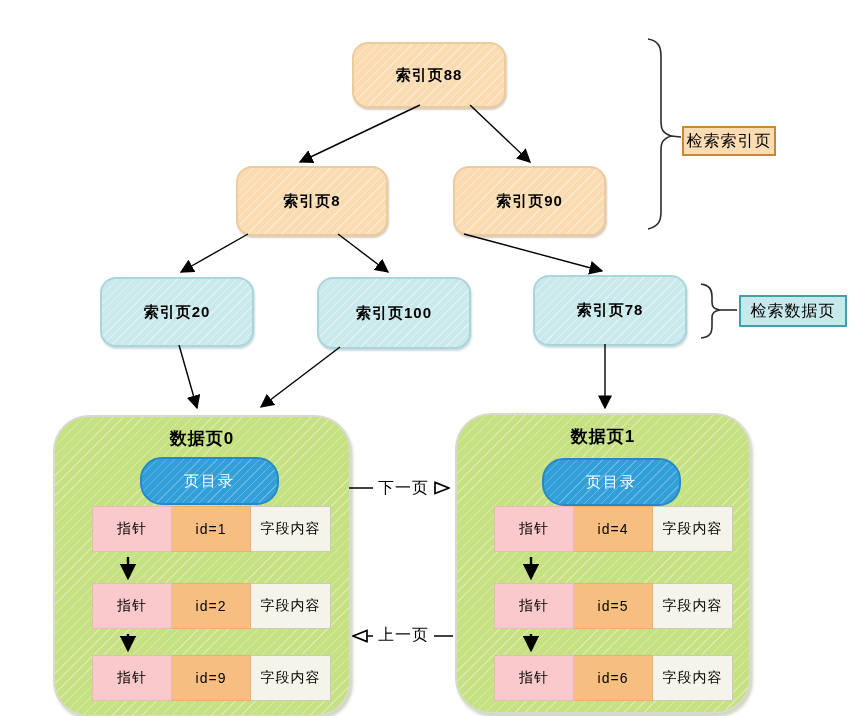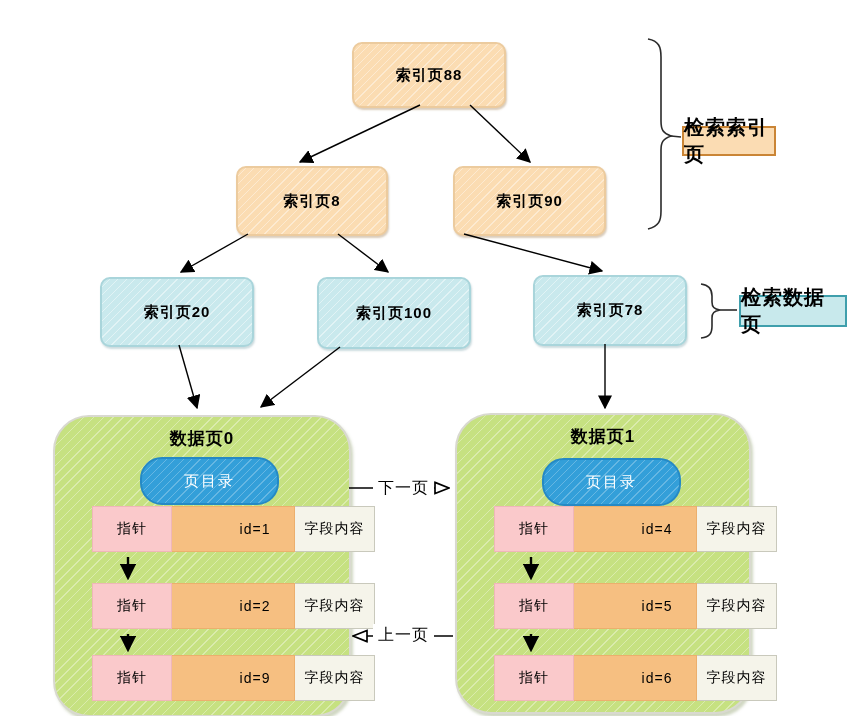--- a/index.html
+++ b/index.html
@@ -3,55 +3,55 @@
 <meta charset="utf-8">
 <style>
   html,body{margin:0;padding:0;background:#fff;}
   .canvas{
     position:relative;width:862px;height:716px;background:#fff;overflow:hidden;
     font-family:"Liberation Sans","DejaVu Sans",sans-serif;color:#000;
   }
   .overlay{position:absolute;left:0;top:0;z-index:6;pointer-events:none;}
   .node{
     position:absolute;z-index:2;display:flex;align-items:center;justify-content:center;
-    font-weight:bold;font-size:15px;border-radius:10px;letter-spacing:1px;
+    font-weight:bold;font-size:15px;border-radius:16px;letter-spacing:1px;
   }
   .orange{
     background-color:#fbdcb2;
     background-image:repeating-linear-gradient(135deg,rgba(255,255,255,0) 0 5px,rgba(255,255,255,.4) 5px 6px);
     border:2px solid #eccb9e;box-shadow:1px 2px 2px rgba(150,110,60,.35);
   }
   .cyan{
     background-color:#c9e9ed;
     background-image:repeating-linear-gradient(135deg,rgba(255,255,255,0) 0 5px,rgba(255,255,255,.45) 5px 6px);
     border:2px solid #a9d5db;box-shadow:1px 2px 2px rgba(90,140,150,.3);
   }
   .anno{
     position:absolute;z-index:4;display:flex;align-items:center;justify-content:center;
-    font-weight:bold;font-size:20px;letter-spacing:1px;
+    font-weight:normal;font-size:16px;letter-spacing:1px;
   }
   .anno.orange-edge{background:#fbdcb3;border:2px solid #ca8536;}
   .anno.cyan-edge{background:#c8e9ec;border:2px solid #3f9fac;}
   .datapage{
     position:absolute;z-index:2;border-radius:36px;
     background-color:#c6e181;
     background-image:repeating-linear-gradient(135deg,rgba(255,255,255,0) 0 6px,rgba(255,255,255,.35) 6px 7px);
     border:2px solid #d9d9d0;box-shadow:2px 3px 3px rgba(120,140,80,.35);
   }
   .dp-title{position:absolute;width:100%;text-align:center;top:10px;font-size:17px;font-weight:bold;letter-spacing:1px;}
   .dp-dir{
     position:absolute;display:flex;align-items:center;justify-content:center;
     background-color:#339fd9;
     background-image:repeating-linear-gradient(135deg,rgba(255,255,255,0) 0 5px,rgba(255,255,255,.25) 5px 6px);
     border:2px solid #2589c5;border-radius:22px;color:#fff;font-size:15px;letter-spacing:2px;
   }
   .dp-row{position:absolute;display:flex;height:46px;}
   .cell{display:flex;align-items:center;justify-content:center;font-size:14px;letter-spacing:1px;}
   .cell.pointer{width:78px;background:#fac9cb;border:1px solid #efb6b9;}
-  .cell.rid{width:78px;background:#f6bf81;border:1px solid #ecaf6d;border-left:none;padding-left:44px;}
+  .cell.rid{width:78px;background:#f6bf81;border:1px solid #ecaf6d;border-left:none;}
   .cell.content{width:79px;background:#f5f4ea;border:1px solid #c9c9bc;border-left:none;}
   .linklabel{
     position:absolute;z-index:7;background:#fff;padding:0 3px;font-size:16px;
     letter-spacing:1px;display:flex;align-items:center;justify-content:center;
   }
 </style>
 </head>
 <body>
 
 <div class="canvas">

